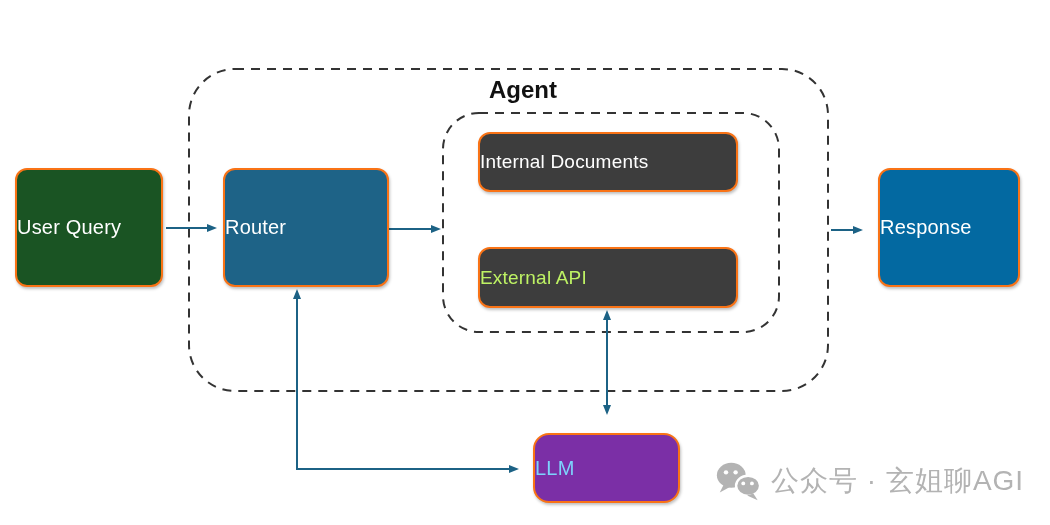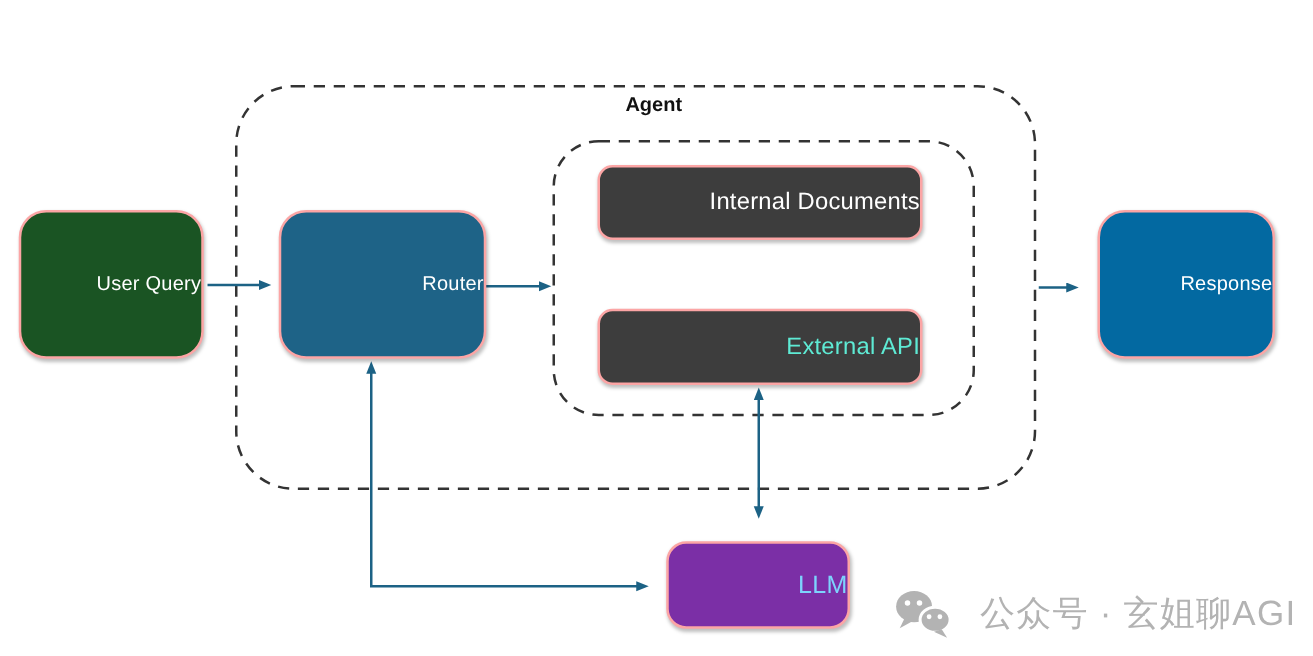--- a/index.html
+++ b/index.html
@@ -4,35 +4,35 @@
 <style>
   html,body{margin:0;padding:0;background:#fff;}
   .canvas{
     position:relative;width:1050px;height:525px;overflow:hidden;
     font-family:"Liberation Sans","DejaVu Sans",sans-serif;
   }
   svg.layer{position:absolute;left:0;top:0;}
   .dash{fill:none;stroke-width:2;stroke-dasharray:9 7;}
   .arrow{fill:none;stroke-width:2;}
   .node{
-    position:absolute;display:flex;align-items:center;justify-content:flex-end;
-    border:2px solid #fca5a5;box-sizing:border-box;
+    position:absolute;display:flex;align-items:center;justify-content:flex-start;
+    border:2px solid #f97316;box-sizing:border-box;
     box-shadow:1px 2px 3px rgba(0,0,0,0.25);
   }
-  .node-big{font-size:16px;border-radius:22px;}
+  .node-big{font-size:20px;border-radius:12px;}
   .node-gray{font-size:19px;border-radius:12px;}
   .node-llm{font-size:20px;border-radius:16px;}
   .nlabel{white-space:nowrap;letter-spacing:0.2px;}
   .glabel{
     position:absolute;left:443px;top:76px;width:160px;text-align:center;
-    font-size:16px;font-weight:700;
+    font-size:24px;font-weight:700;
   }
   .watermark{
-    position:absolute;left:714px;top:470px;display:flex;align-items:center;
-    gap:22px;font-size:28px;letter-spacing:1px;white-space:nowrap;
+    position:absolute;left:714px;top:460px;display:flex;align-items:center;
+    gap:9px;font-size:28px;letter-spacing:1px;white-space:nowrap;
   }
   .wechat{width:48px;height:42px;flex:none;}
 </style>
 </head>
 <body>
 
 <div class="canvas" style="background: rgb(255, 255, 255);">
 
   <svg class="layer" width="1050" height="525" viewBox="0 0 1050 525">
     <defs>
@@ -62,21 +62,21 @@
 
   <div class="node node-big" style="left: 223px; top: 168px; width: 166px; height: 119px; background: rgb(30, 99, 135);">
     <span class="nlabel" style="color: rgb(255, 255, 255);">Router</span>
   </div>
 
   <div class="node node-gray" style="left: 478px; top: 132px; width: 260px; height: 60px; background: rgb(61, 61, 61);">
     <span class="nlabel" style="color: rgb(255, 255, 255);">Internal Documents</span>
   </div>
 
   <div class="node node-gray" style="left: 478px; top: 247px; width: 260px; height: 61px; background: rgb(61, 61, 61);">
-    <span class="nlabel" style="color: #5eead4;">External API</span>
+    <span class="nlabel" style="color: #bef264;">External API</span>
   </div>
 
   <div class="node node-llm" style="left: 533px; top: 433px; width: 147px; height: 70px; background: rgb(123, 47, 166);">
     <span class="nlabel" style="color: #7dd3fc;">LLM</span>
   </div>
 
   <div class="node node-big" style="left: 878px; top: 168px; width: 142px; height: 119px; background: #0369a1;">
     <span class="nlabel" style="color: rgb(255, 255, 255);">Response</span>
   </div>
 

